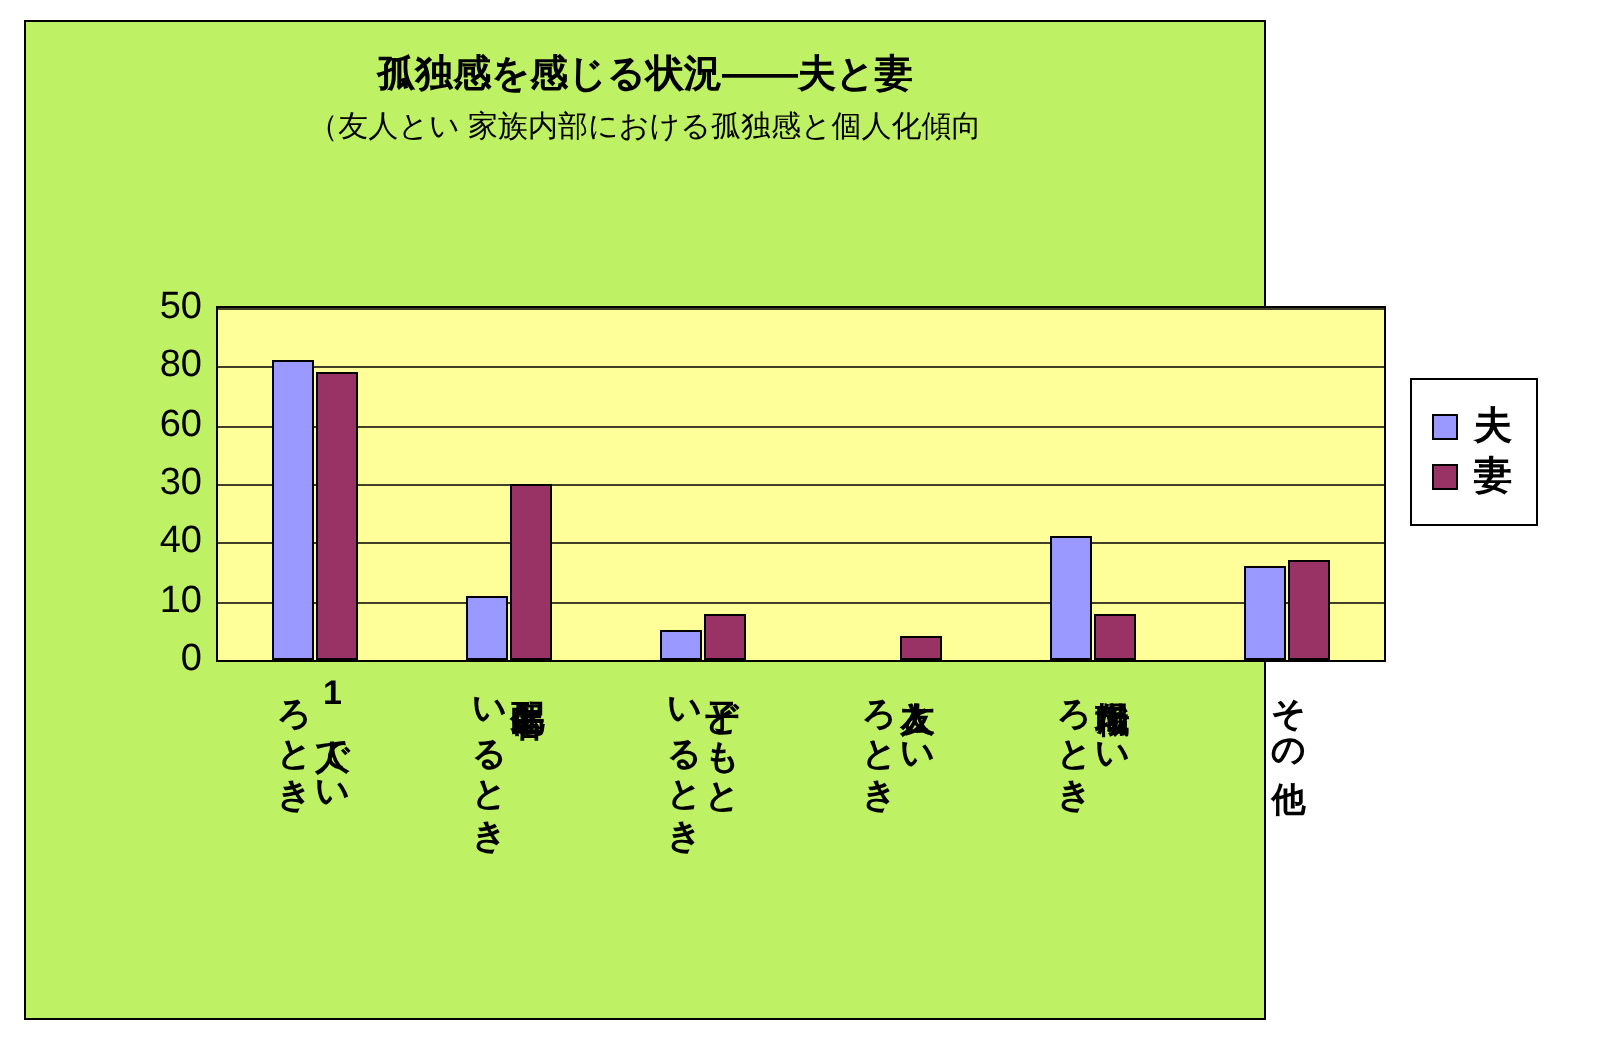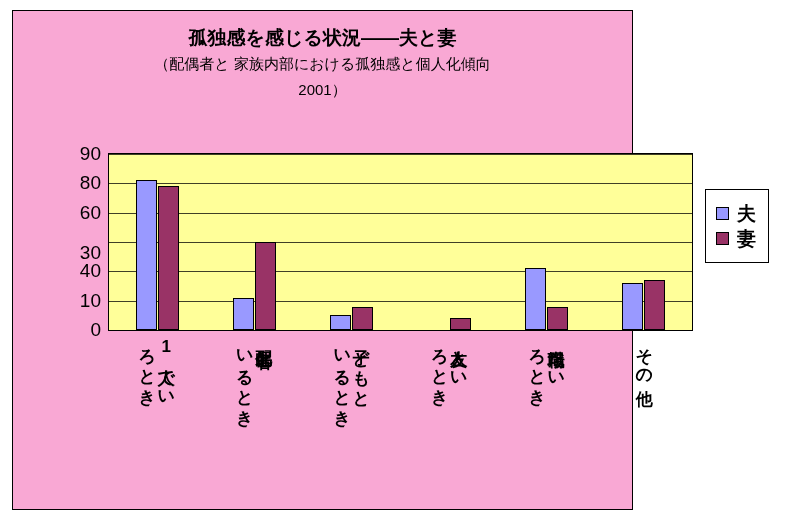--- a/index.html
+++ b/index.html
@@ -13,21 +13,21 @@
     font-family: "Liberation Sans", sans-serif;
     overflow: hidden;
   }
   #chart-frame {
     position: absolute;
     left: 12px;
     top: 10px;
     width: 621px;
     height: 500px;
     border: 1px solid #000000;
-    background: #f9a8d4;
+    background: #bef264;
     box-sizing: border-box;
   }
   
   #title-block {
     position: absolute;
     left: 0;
     top: 14px;
     width: 100%;
     text-align: center;
   }
@@ -162,29 +162,28 @@
     line-height: 19px;
   }
 </style>
 </head>
 <body>
 
 <div id="chart-frame">
 
   <div id="title-block">
     <div class="title-main">孤独感を感じる状況——夫と妻</div>
-    <div class="title-sub">（配偶者と 家族内部における孤独感と個人化傾向</div>
-    <div class="title-sub">2001）</div>
+    <div class="title-sub">（友人とい 家族内部における孤独感と個人化傾向</div>
   </div>
 
   <div id="y-axis">
-      <div class="y-tick" style="top: -1px;">90</div>
+      <div class="y-tick" style="top: -1px;">50</div>
       <div class="y-tick" style="top: 28.3333px;">80</div>
       <div class="y-tick" style="top: 57.6667px;">60</div>
-      <div class="y-tick" style="top: 98px;">30</div>
+      <div class="y-tick" style="top: 87px;">30</div>
       <div class="y-tick" style="top: 116.333px;">40</div>
       <div class="y-tick" style="top: 145.667px;">10</div>
       <div class="y-tick" style="top: 175px;">0</div>
     </div>
 
   <div id="plot-area">
     <div id="gridlines">
         <div class="gridline" style="top: 0px;"></div>
         <div class="gridline" style="top: 29.3333px;"></div>
         <div class="gridline" style="top: 58.6667px;"></div>

